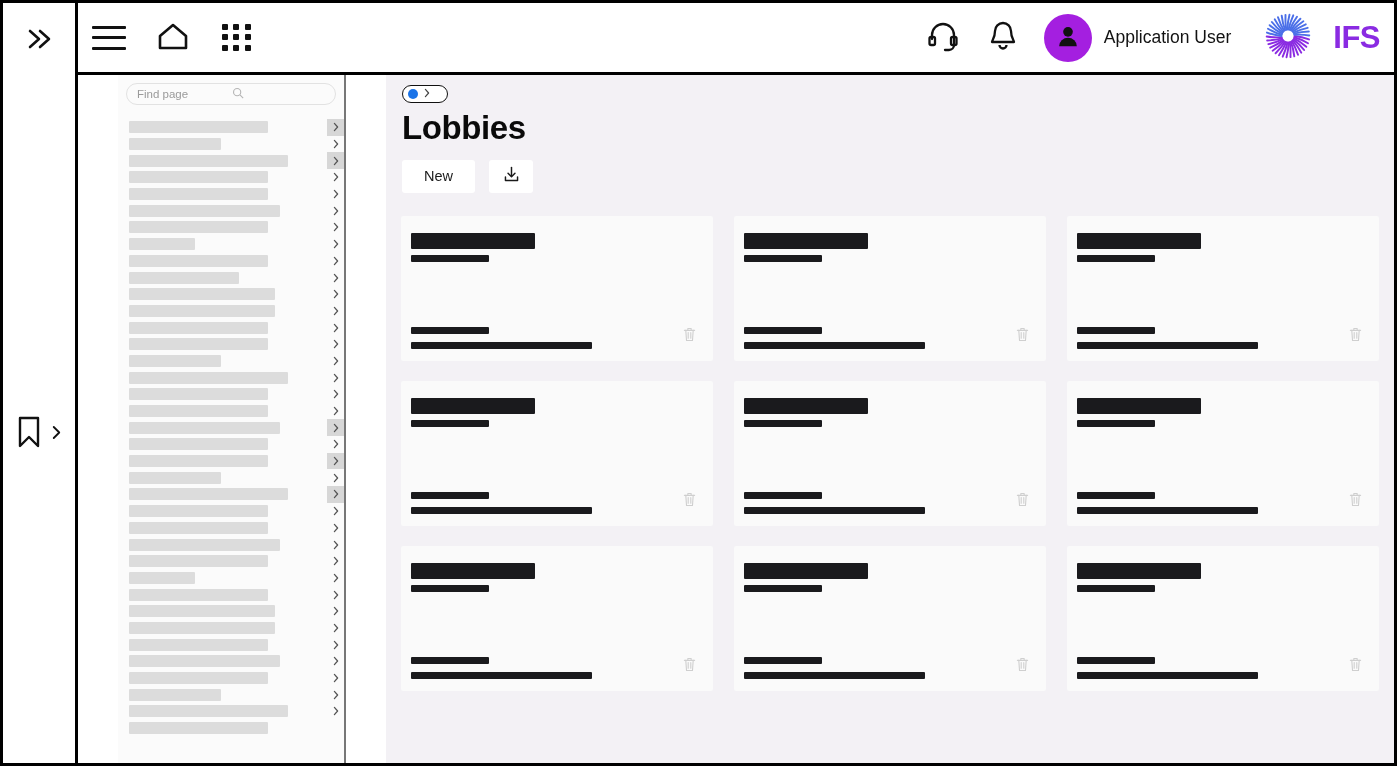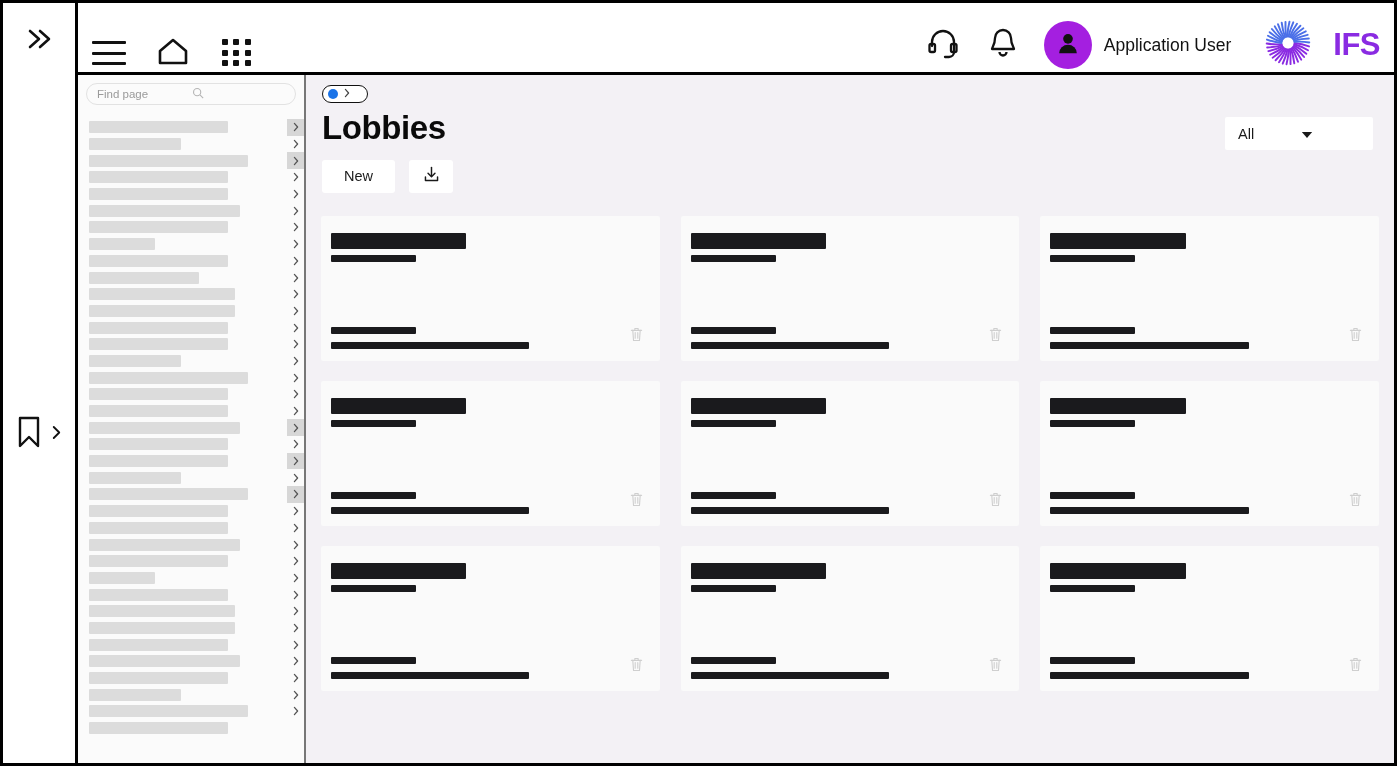--- a/index.html
+++ b/index.html
@@ -26,21 +26,21 @@
     border-right: 3px solid #000;
     display: flex; align-items: center; justify-content: center;
     background: #fff;
   }
   .chev-double { width: 34px; height: 34px; }
 
   .header {
     flex: 1;
     border-bottom: 3px solid #000;
     background: #fff;
-    display: flex; align-items: flex-end;
+    display: flex; align-items: center;
     padding: 0 14px 0 12px;
   }
   .hdr-left { display: flex; align-items: center; gap: 26px; }
   .icon-btn {
     width: 38px; height: 38px;
     display: flex; align-items: center; justify-content: center;
     cursor: pointer;
   }
   .hamburger { width: 34px; height: 24px; display:flex; flex-direction:column; justify-content:space-between; }
   .hamburger i { display:block; height:3px; background:#111; border-radius:1px; }
@@ -56,21 +56,21 @@
   }
   .user-name { font-size: 17.5px; color: #121212; white-space: nowrap; }
   .user-block { display:flex; align-items:center; gap: 12px; }
   .ifs-logo { display: flex; align-items: center; gap: 20px; margin-left: 10px; }
   .ifs-text {
     font-size: 31px; font-weight: bold; color: #8a2be2;
     letter-spacing: -0.5px; font-family: "Liberation Sans", sans-serif;
   }
 
   
-  .body-row { display: flex; flex: 1; min-height: 0; }
+  .body-row { display: flex; flex: 1; min-height: 0; gap: 40px; }
 
   .left-rail {
     width: 75px; flex: 0 0 75px;
     border-right: 3px solid #000;
     background: #fff;
     padding-top: 30px;
     display: flex; justify-content: center;
   }
   .bookmark-row { display: flex; align-items: center; gap: 9px; }
 
@@ -659,28 +659,20 @@
                   <line x1="11" y1="3" x2="11" y2="13"></line>
                   <polyline points="7,9.5 11,13.5 15,9.5"></polyline>
                   <polyline points="4,14 4,18 18,18 18,14"></polyline>
                 </svg>
               </span>
             </button>
           </div>
         </div>
 
         <div class="title-right">
-          <div class="select-box">
-            <span>All</span>
-            <span>
-              <svg viewBox="0 0 14 10" width="12" height="9" fill="#1a1a1a">
-                  <polygon points="1,2 13,2 7,9"></polygon>
-                </svg>
-            </span>
-          </div>
         </div>
       </div>
 
       <div class="grid-wrap">
         <div class="card-grid">
             <div class="card">
               <div class="redact r-title" style="width:43%"></div>
               <div class="redact r-sub" style="width:27%"></div>
               <div class="card-bottom">
                 <div class="redact r-foot1" style="width:27%"></div>

